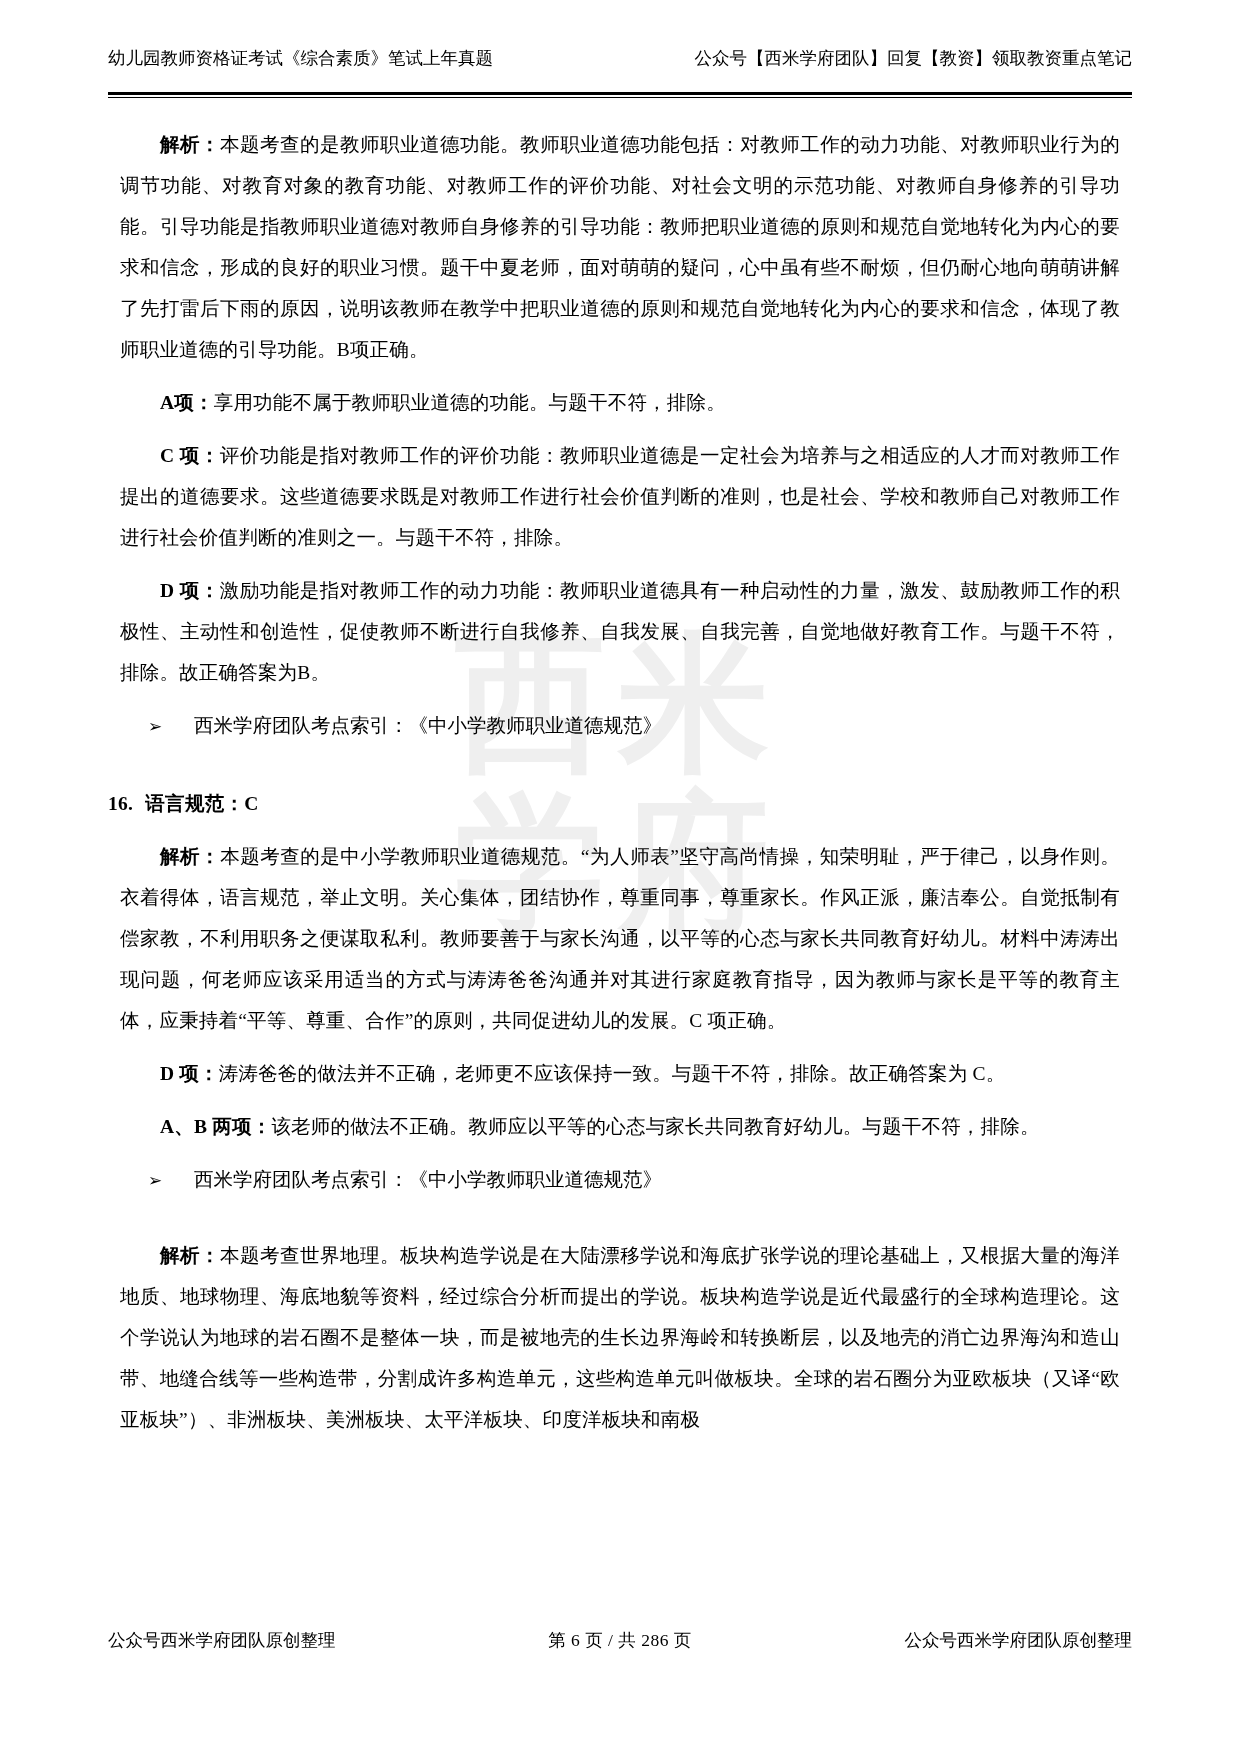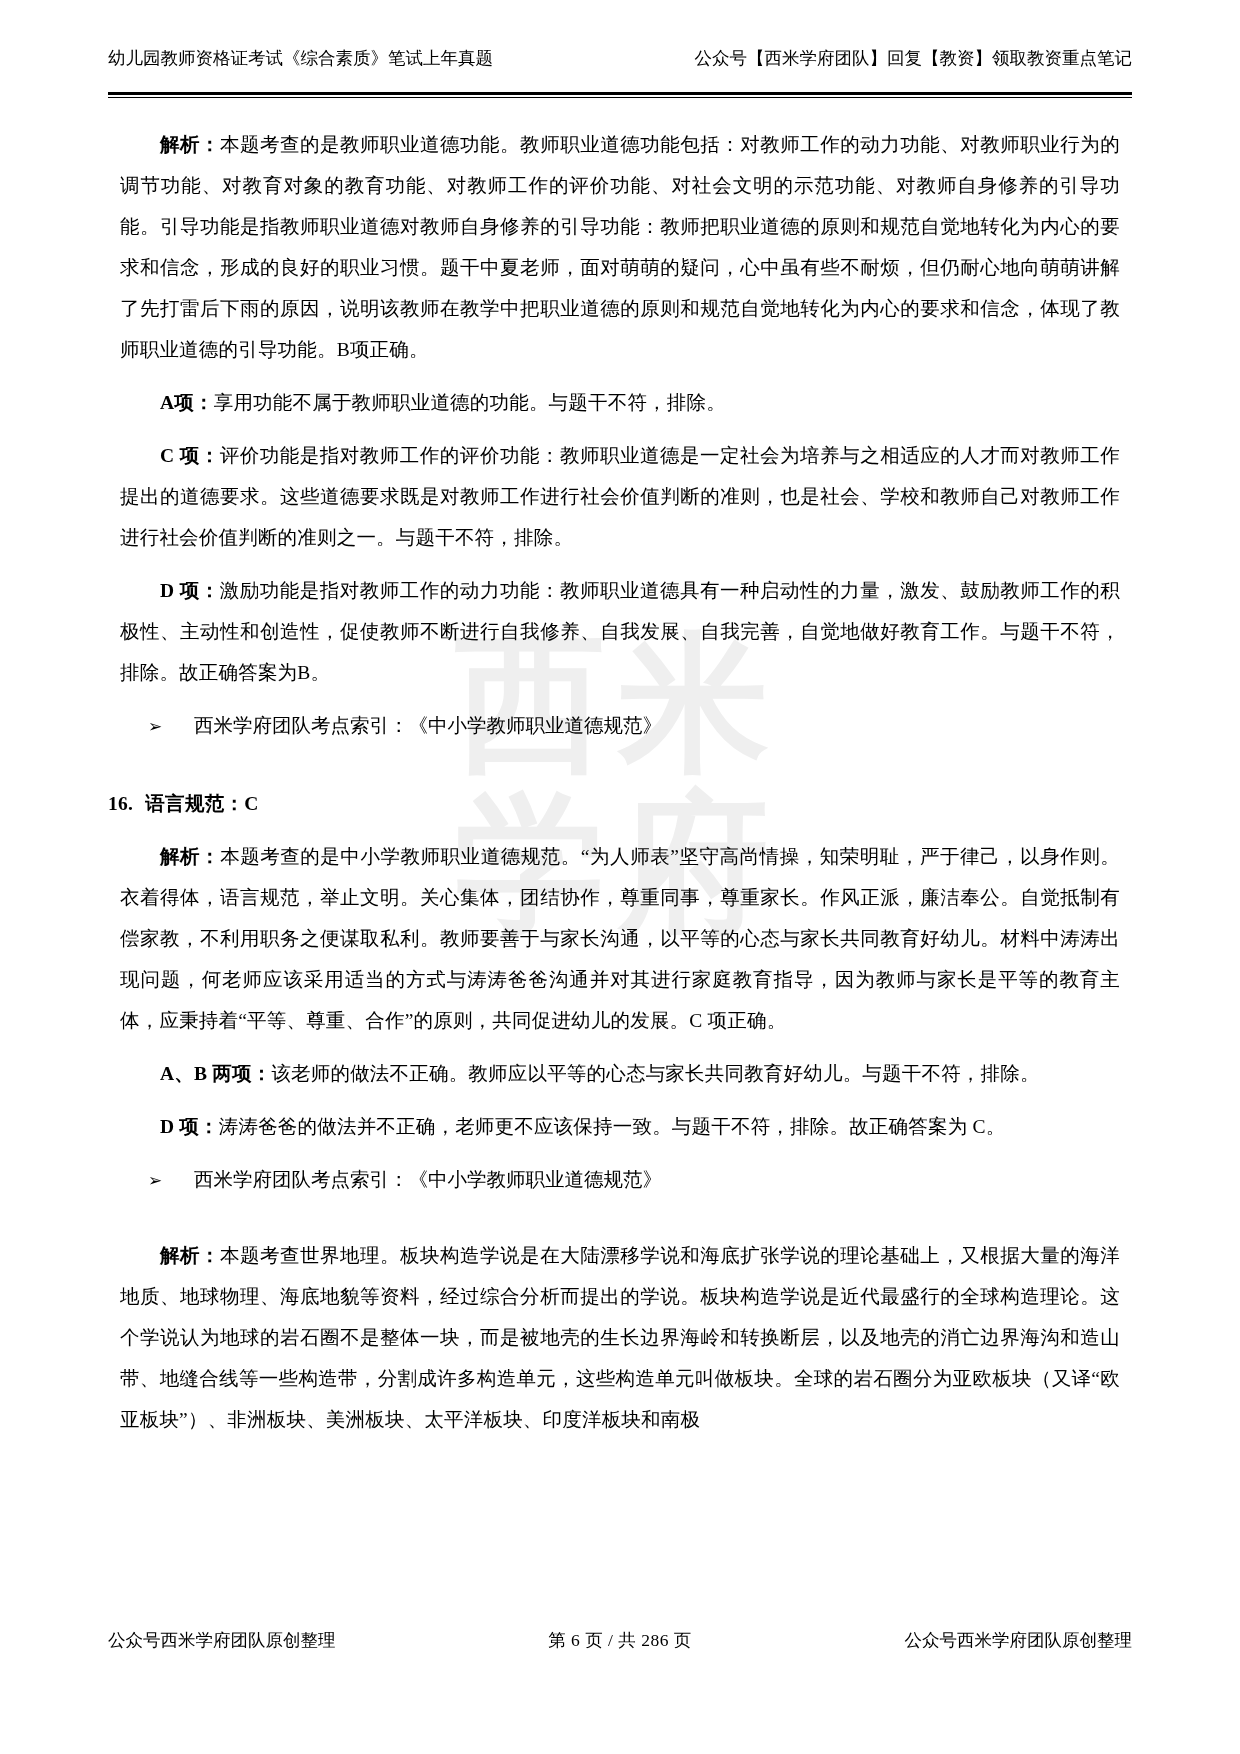--- a/index.html
+++ b/index.html
@@ -162,23 +162,23 @@
     </div>
 
     <div class="spacer-md"></div>
 
     <div class="qhead">
       <span class="num">16.</span><span>语言规范：C</span>
     </div>
 
     <p class="indent"><span class="b">解析：</span><span>本题考查的是中小学教师职业道德规范。“为人师表”坚守高尚情操，知荣明耻，严于律己，以身作则。衣着得体，语言规范，举止文明。关心集体，团结协作，尊重同事，尊重家长。作风正派，廉洁奉公。自觉抵制有偿家教，不利用职务之便谋取私利。教师要善于与家长沟通，以平等的心态与家长共同教育好幼儿。材料中涛涛出现问题，何老师应该采用适当的方式与涛涛爸爸沟通并对其进行家庭教育指导，因为教师与家长是平等的教育主体，应秉持着“平等、尊重、合作”的原则，共同促进幼儿的发展。C 项正确。</span></p>
 
+    <p class="indent"><span class="b">D 项：</span><span>涛涛爸爸的做法并不正确，老师更不应该保持一致。与题干不符，排除。故正确答案为 C。</span></p>
+
     <p class="indent"><span class="b">A、B 两项：</span><span>该老师的做法不正确。教师应以平等的心态与家长共同教育好幼儿。与题干不符，排除。</span></p>
-
-    <p class="indent"><span class="b">D 项：</span><span>涛涛爸爸的做法并不正确，老师更不应该保持一致。与题干不符，排除。故正确答案为 C。</span></p>
 
     <div class="bullet-line">
       <span class="bullet-glyph">➢</span>
       <span>西米学府团队考点索引：《中小学教师职业道德规范》</span>
     </div>
 
     <div class="spacer-md"></div>
 
 
     <p class="indent"><span class="b">解析：</span><span>本题考查世界地理。板块构造学说是在大陆漂移学说和海底扩张学说的理论基础上，又根据大量的海洋地质、地球物理、海底地貌等资料，经过综合分析而提出的学说。板块构造学说是近代最盛行的全球构造理论。这个学说认为地球的岩石圈不是整体一块，而是被地壳的生长边界海岭和转换断层，以及地壳的消亡边界海沟和造山带、地缝合线等一些构造带，分割成许多构造单元，这些构造单元叫做板块。全球的岩石圈分为亚欧板块（又译“欧亚板块”）、非洲板块、美洲板块、太平洋板块、印度洋板块和南极</span></p>

